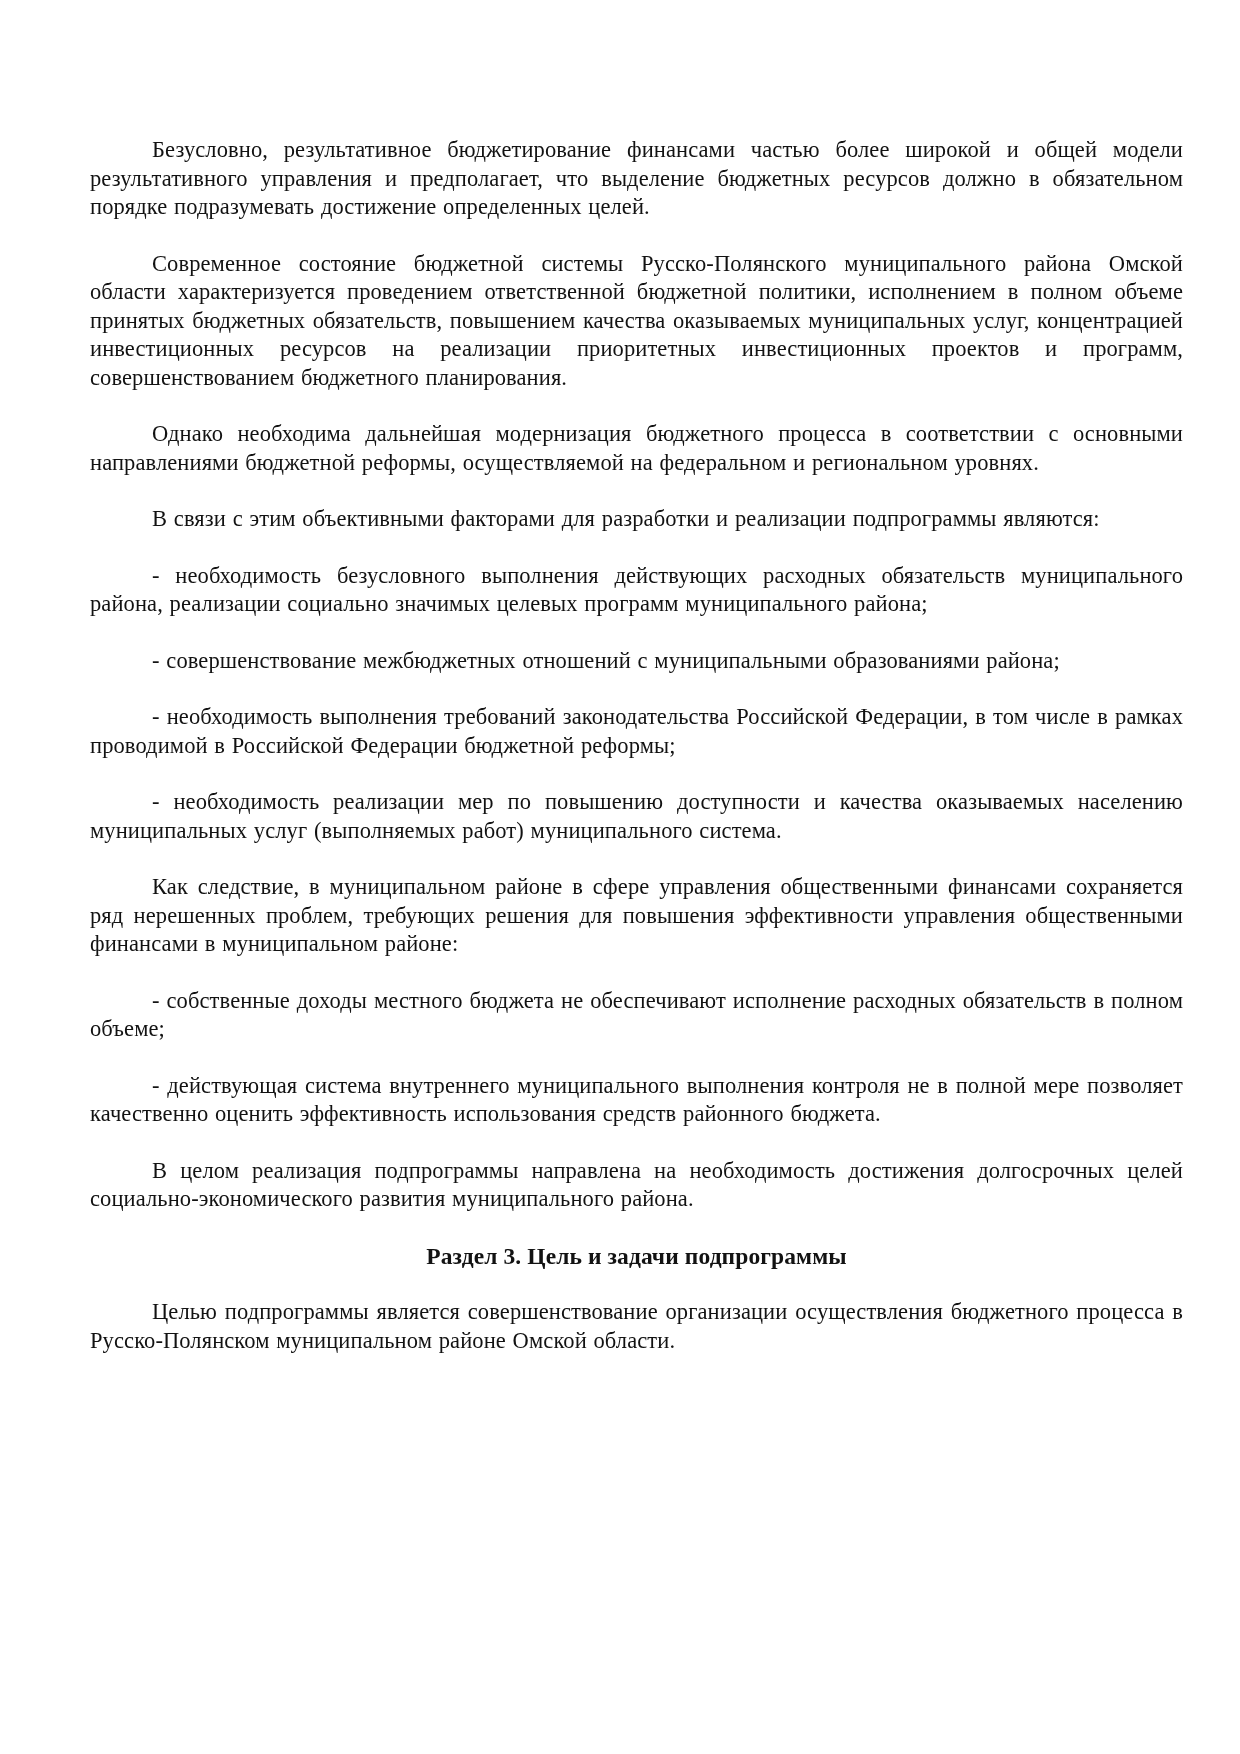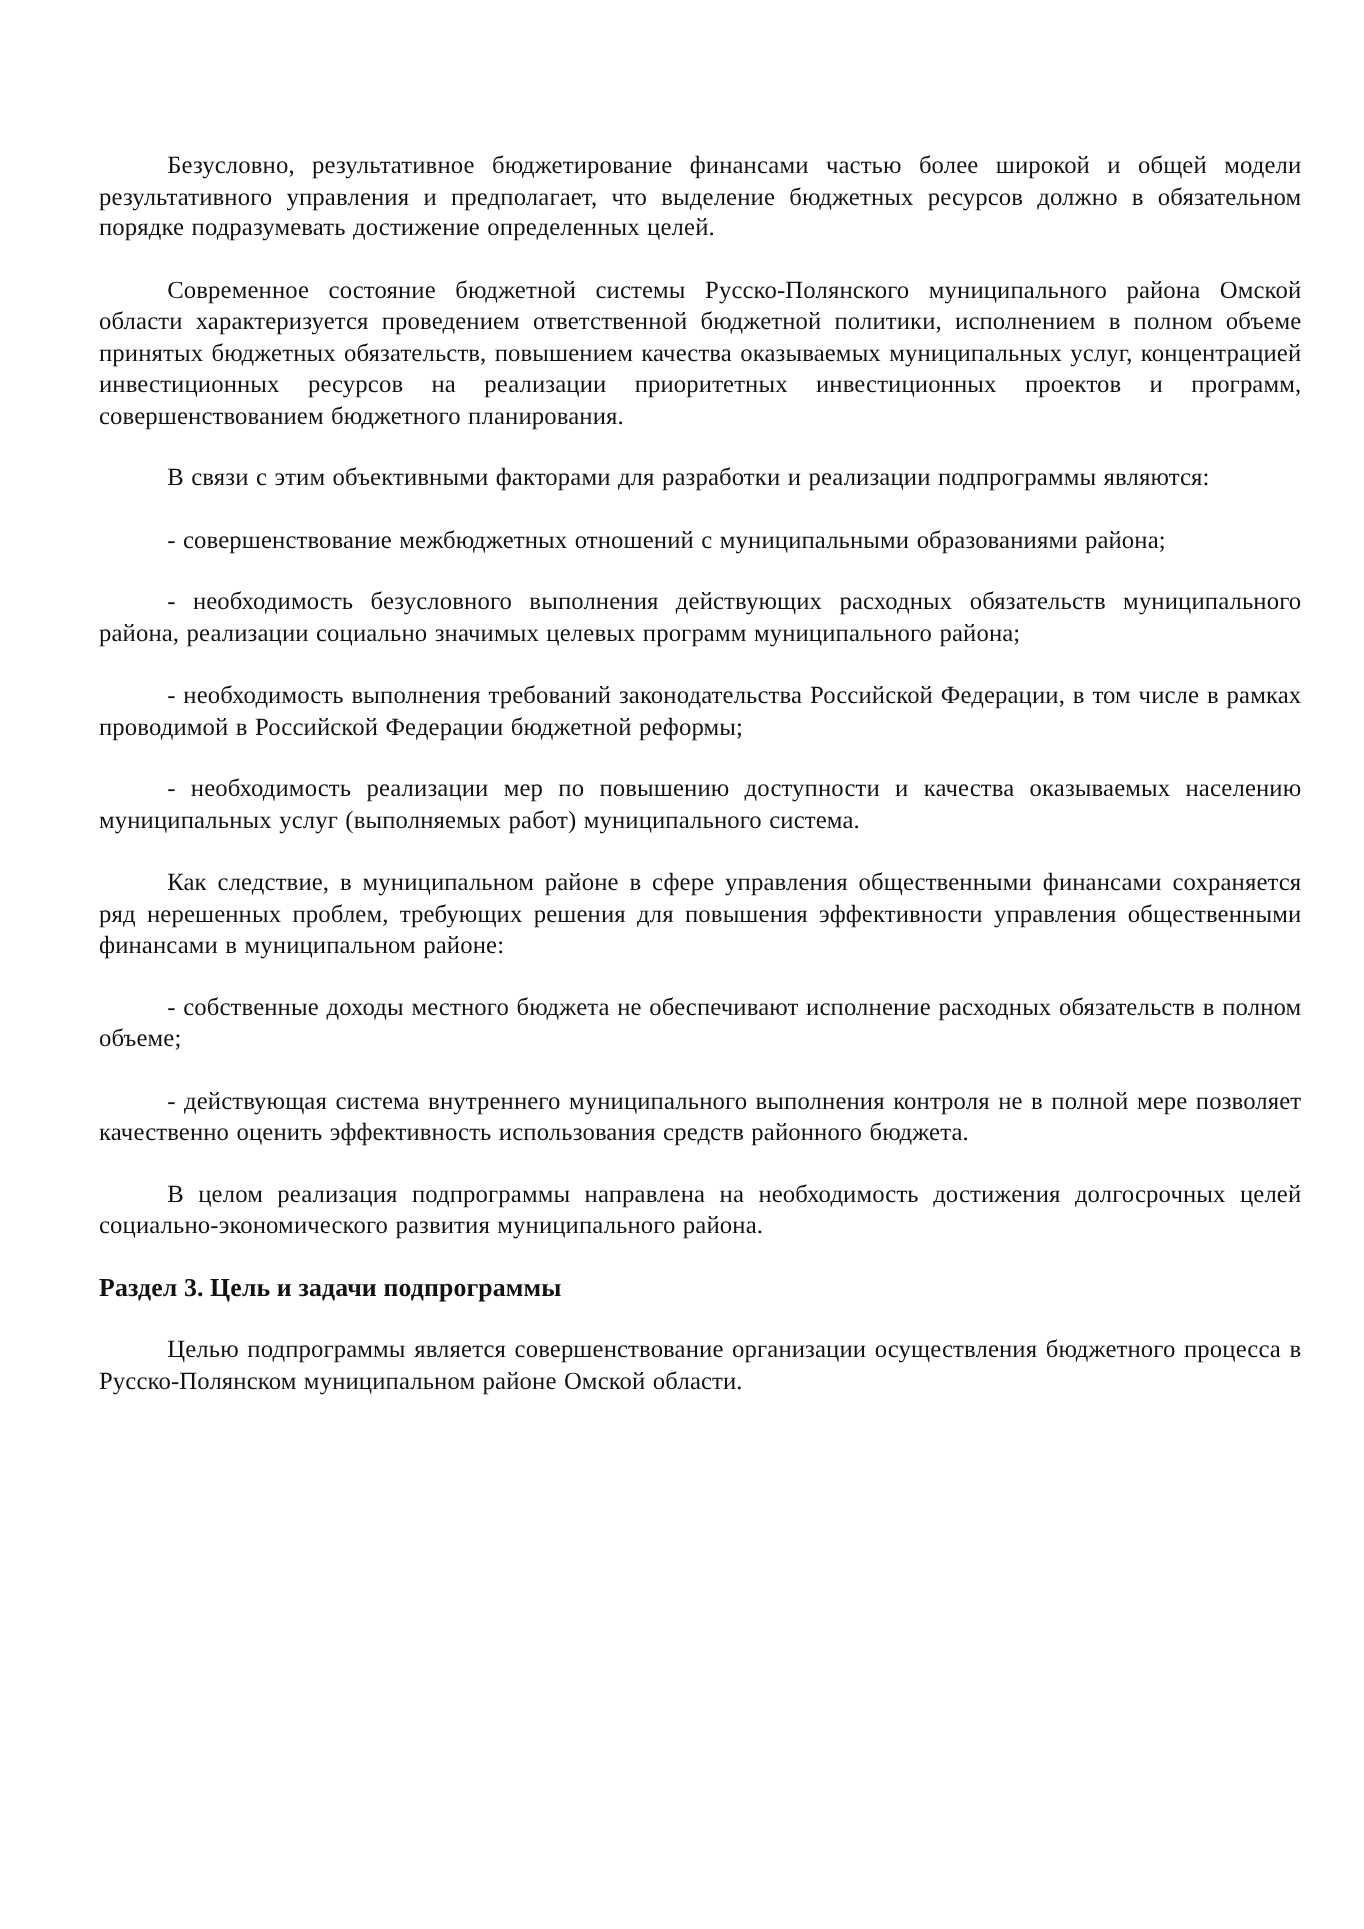--- a/index.html
+++ b/index.html
@@ -31,35 +31,36 @@
     text-align: justify;
     text-indent: 62px;
     letter-spacing: 0.1px;
     word-spacing: 1px;
   }
   .doc h2.heading {
     margin: 0 0 28px 0;
     font-size: 23.5px;
     line-height: 28.5px;
     font-weight: bold;
-    text-align: left;
+    text-align: center;
     text-indent: 0;
     letter-spacing: 0.1px;
   }
 </style>
 </head>
 <body>
 
 <div class="page">
   <div class="doc" id="doc">
       <p class="para">Безусловно, результативное бюджетирование финансами частью более широкой и общей модели результативного управления и предполагает, что выделение бюджетных ресурсов должно в обязательном порядке подразумевать достижение определенных целей.</p>
       <p class="para">Современное состояние бюджетной системы Русско-Полянского муниципального района Омской области характеризуется проведением ответственной бюджетной политики, исполнением в полном объеме принятых бюджетных обязательств, повышением качества оказываемых муниципальных услуг, концентрацией инвестиционных ресурсов на реализации приоритетных инвестиционных проектов и программ, совершенствованием бюджетного планирования.</p>
+      <p class="para">Однако необходима дальнейшая модернизация бюджетного процесса в соответствии с основными направлениями бюджетной реформы, осуществляемой на федеральном и региональном уровнях.</p>
       <p class="para">В связи с этим объективными факторами для разработки и реализации подпрограммы являются:</p>
+      <p class="para">- необходимость безусловного выполнения действующих расходных обязательств муниципального района, реализации социально значимых целевых программ муниципального района;</p>
       <p class="para">- совершенствование межбюджетных отношений с муниципальными образованиями района;</p>
-      <p class="para">- необходимость безусловного выполнения действующих расходных обязательств муниципального района, реализации социально значимых целевых программ муниципального района;</p>
       <p class="para">- необходимость выполнения требований законодательства Российской Федерации, в том числе в рамках проводимой в Российской Федерации бюджетной реформы;</p>
       <p class="para">- необходимость реализации мер по повышению доступности и качества оказываемых населению муниципальных услуг (выполняемых работ) муниципального система.</p>
       <p class="para">Как следствие, в муниципальном районе в сфере управления общественными финансами сохраняется ряд нерешенных проблем, требующих решения для повышения эффективности управления общественными финансами в муниципальном районе:</p>
       <p class="para">- собственные доходы местного бюджета не обеспечивают исполнение расходных обязательств в полном объеме;</p>
       <p class="para">- действующая система внутреннего муниципального выполнения контроля не в полной мере позволяет качественно оценить эффективность использования средств районного бюджета.</p>
       <p class="para">В целом реализация подпрограммы направлена на необходимость достижения долгосрочных целей социально-экономического развития муниципального района.</p>
       <h2 class="heading">Раздел 3. Цель и задачи подпрограммы</h2>
       <p class="para">Целью подпрограммы является совершенствование организации осуществления бюджетного процесса в Русско-Полянском муниципальном районе Омской области.</p>
     </div>
 </div>

